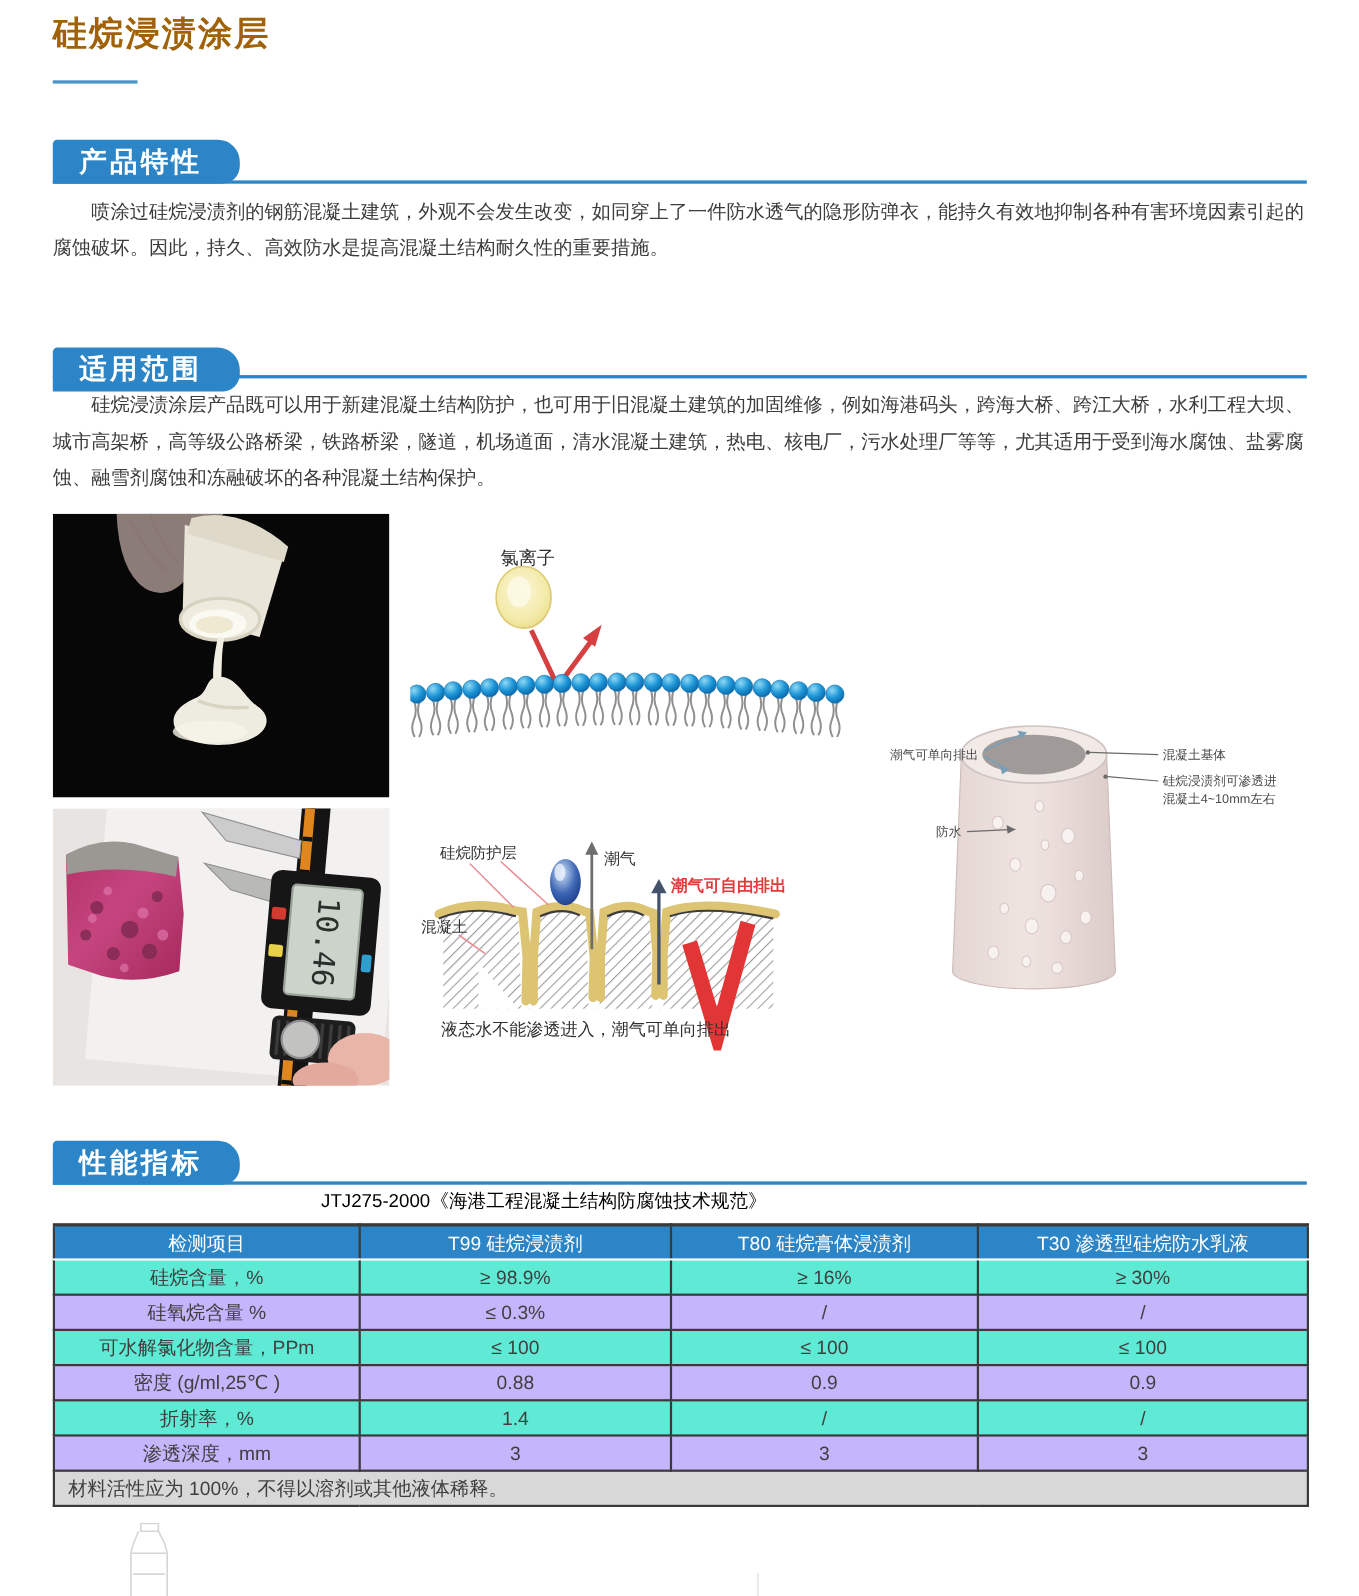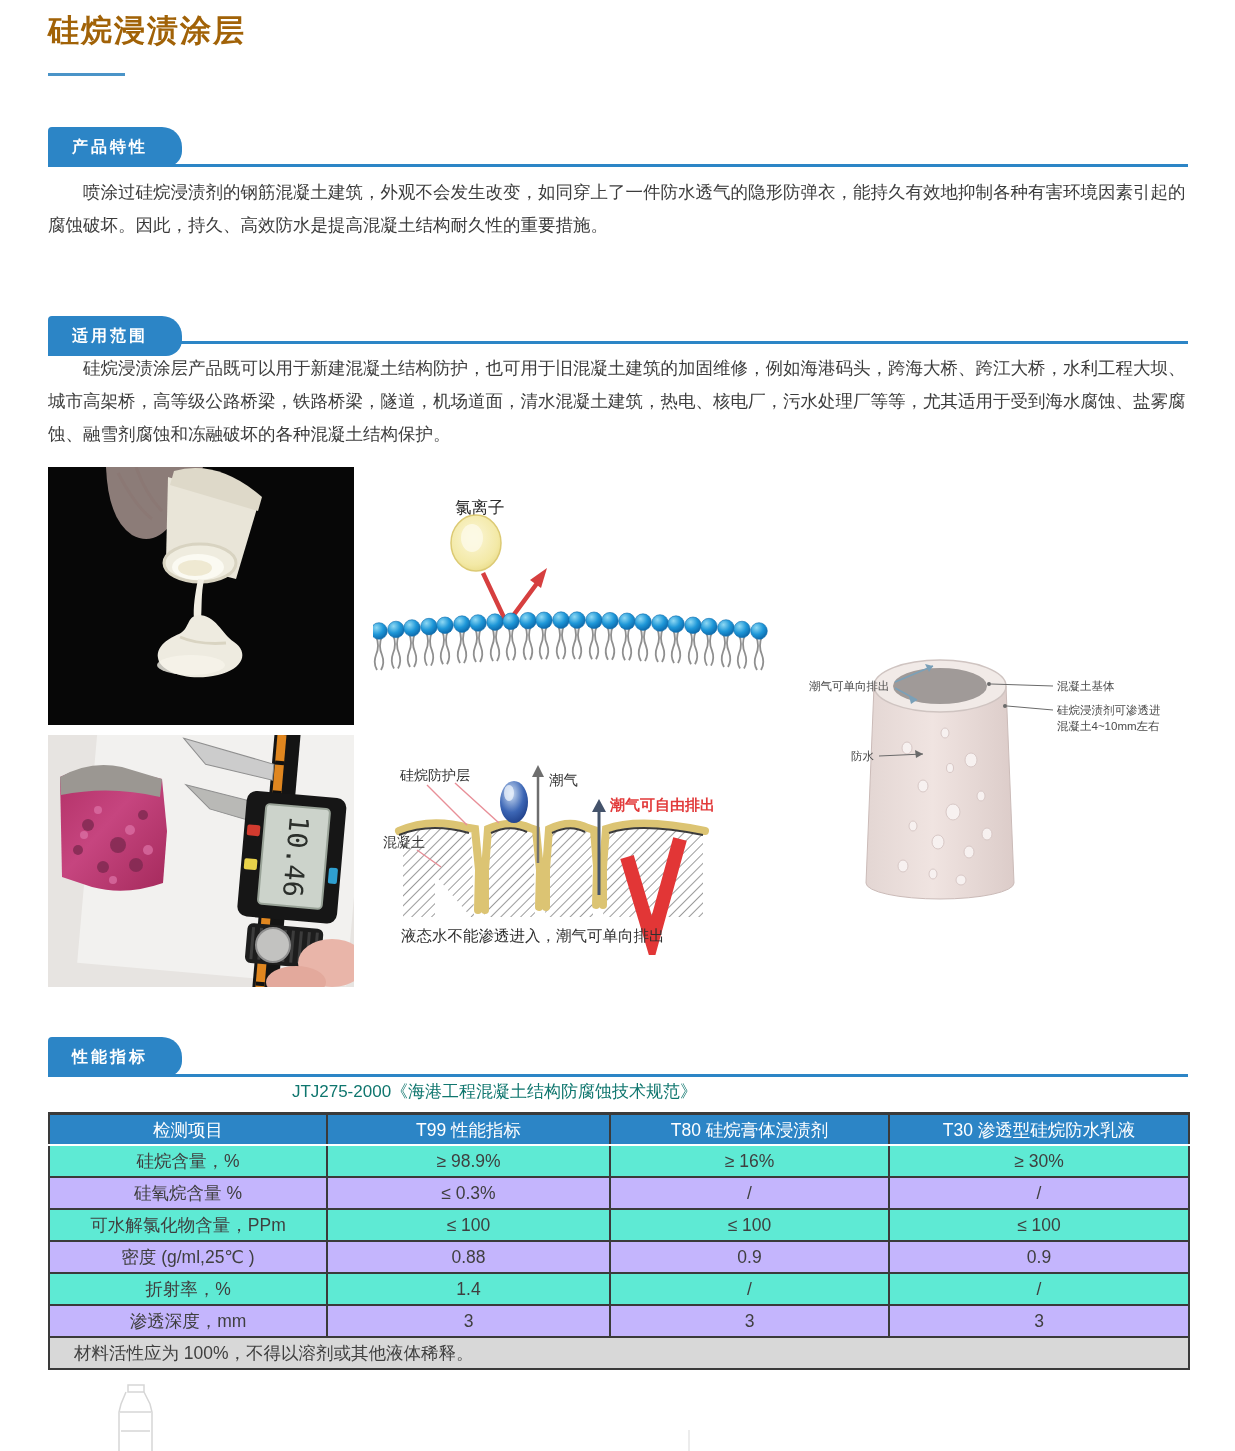--- a/index.html
+++ b/index.html
@@ -10,46 +10,46 @@
     color:#3d3d3d;
   }
   
   .page-title {
     position:absolute; left:48px; top:10px; margin:0;
     font-size:31px; font-weight:700; color:#a16207; letter-spacing:2px;text-align:center;
   }
   .title-dash { position:absolute; left:48px; top:73px; width:77px; height:3px; background:#4a94c8; }
   .sec-badge {
     position:absolute; left:48px; height:40px; line-height:40px;
-    background:#2c85c6; color:#ffffff; font-size:16px; font-weight:700;
+    background:#2c85c6; color:#ffffff; font-size:25px; font-weight:700;
     letter-spacing:3px; padding:0 34px 0 24px;
     border-radius:4px 20px 16px 0; z-index:2;
   }
   .sec-rule { position:absolute; left:48px; width:1140px; height:3px; background:#2c85c6; z-index:1; }
   
   .para { position:absolute; left:48px; width:1140px; font-size:17.5px; line-height:33px; color:#3c3c3c; }
   .para p { margin:0; text-indent:35px; }
   
   .fig { position:absolute; }
   .fig svg { display:block; }
   
   .tbl-title { position:absolute; left:0; top:1080px; width:989px; text-align:center;
-    font-size:17px; color:#0f766e; }
+    font-size:17px; color:#000000; }
   table.perf {
     position:absolute; left:48px; top:1112px; width:1140px;
     border-collapse:collapse; table-layout:fixed;
     font-size:17.5px; color:#3f3f3f; border:2px solid #3a3a3a; border-top-width:3px;
   }
   table.perf th {
     background:#2c85c6; color:#ffffff; font-weight:400; font-size:17.5px;
     height:27px; border:2px solid #3a3a3a; border-bottom:2px solid #ffffff; text-align:center;
   }
   table.perf td { height:28px; text-align:center; border:2px solid #3a3a3a; background:#c4b5fd; }
   table.perf tr.shaded td { background:#5eead4; }
-  table.perf tr.foot td { text-align:left; padding-left:24px; background:#d8d8d8; }
+  table.perf tr.foot td { text-align:left; padding-left:12px; background:#d8d8d8; }
   
   .ghost { position:absolute; }
 </style>
 </head>
 <body>
 
 <div class="page">
 
   <h1 class="page-title">硅烷浸渍涂层</h1>
   <div class="title-dash"></div>
@@ -283,21 +283,21 @@
   <table class="perf">
     <colgroup>
         <col style="width:278px">
         <col style="width:283px">
         <col style="width:279px">
         <col style="width:300px">
       </colgroup>
     <thead>
       <tr>
         <th>检测项目</th>
-        <th>T99 性能指标</th>
+        <th>T99 硅烷浸渍剂</th>
         <th>T80 硅烷膏体浸渍剂</th>
         <th>T30 渗透型硅烷防水乳液</th>
       </tr>
     </thead>
     <tbody>
       <tr class="shaded">
         <td>硅烷含量，%</td>
         <td>≥ 98.9%</td>
         <td>≥ 16%</td>
         <td>≥ 30%</td>

